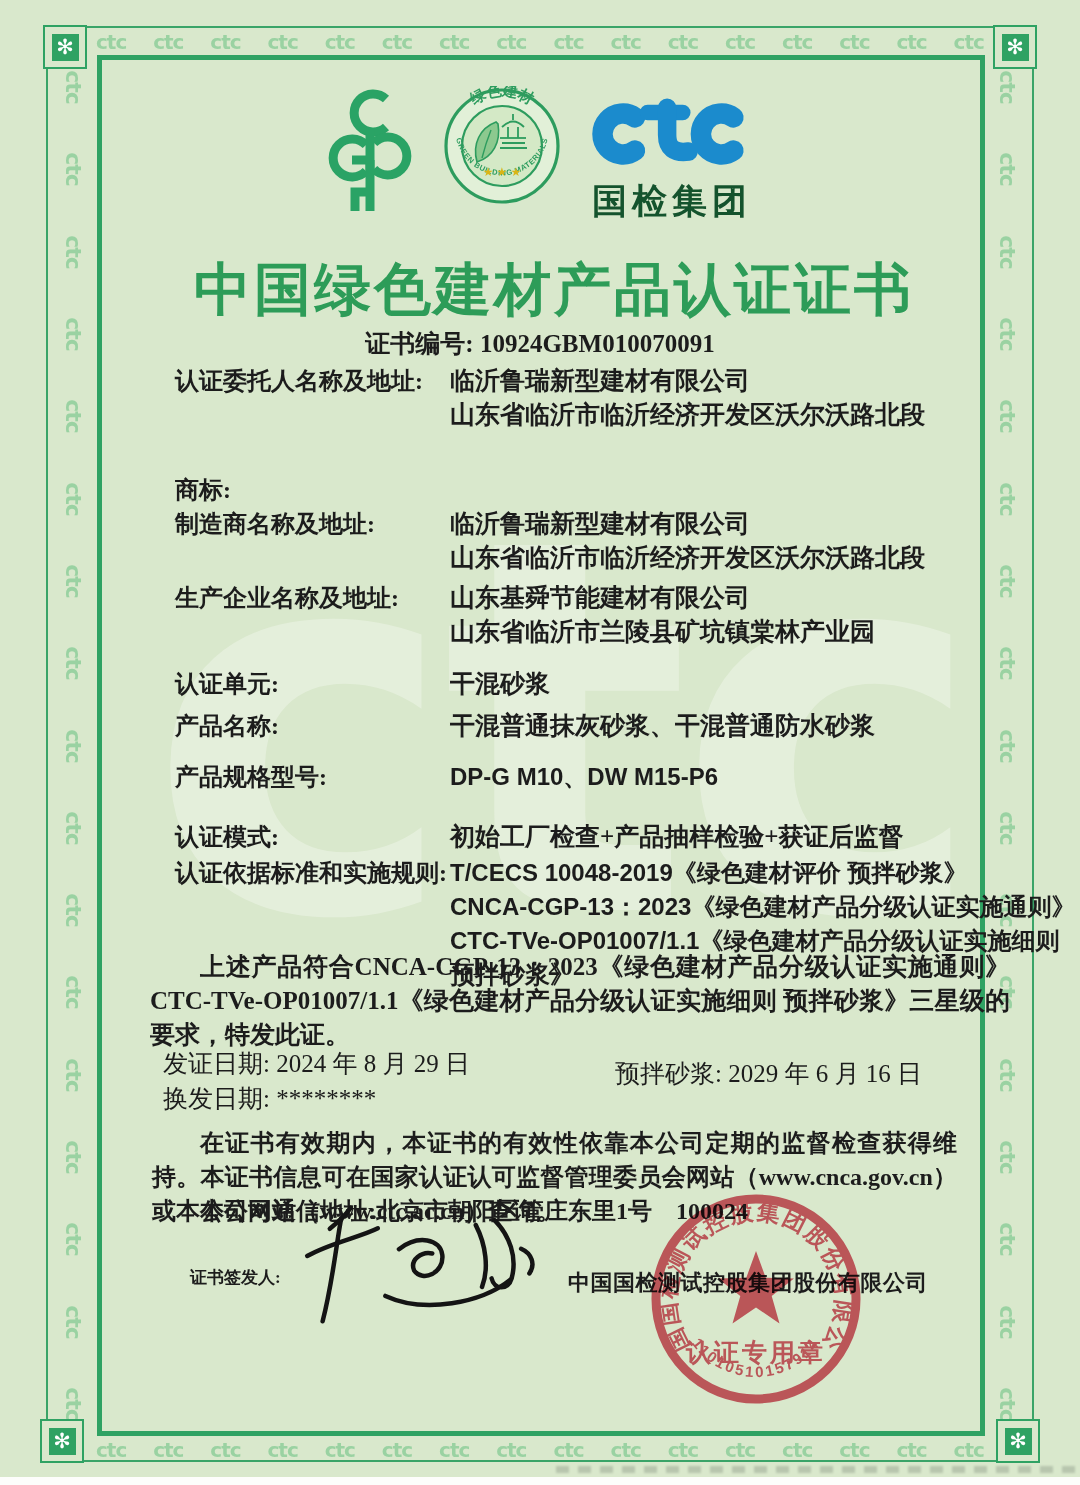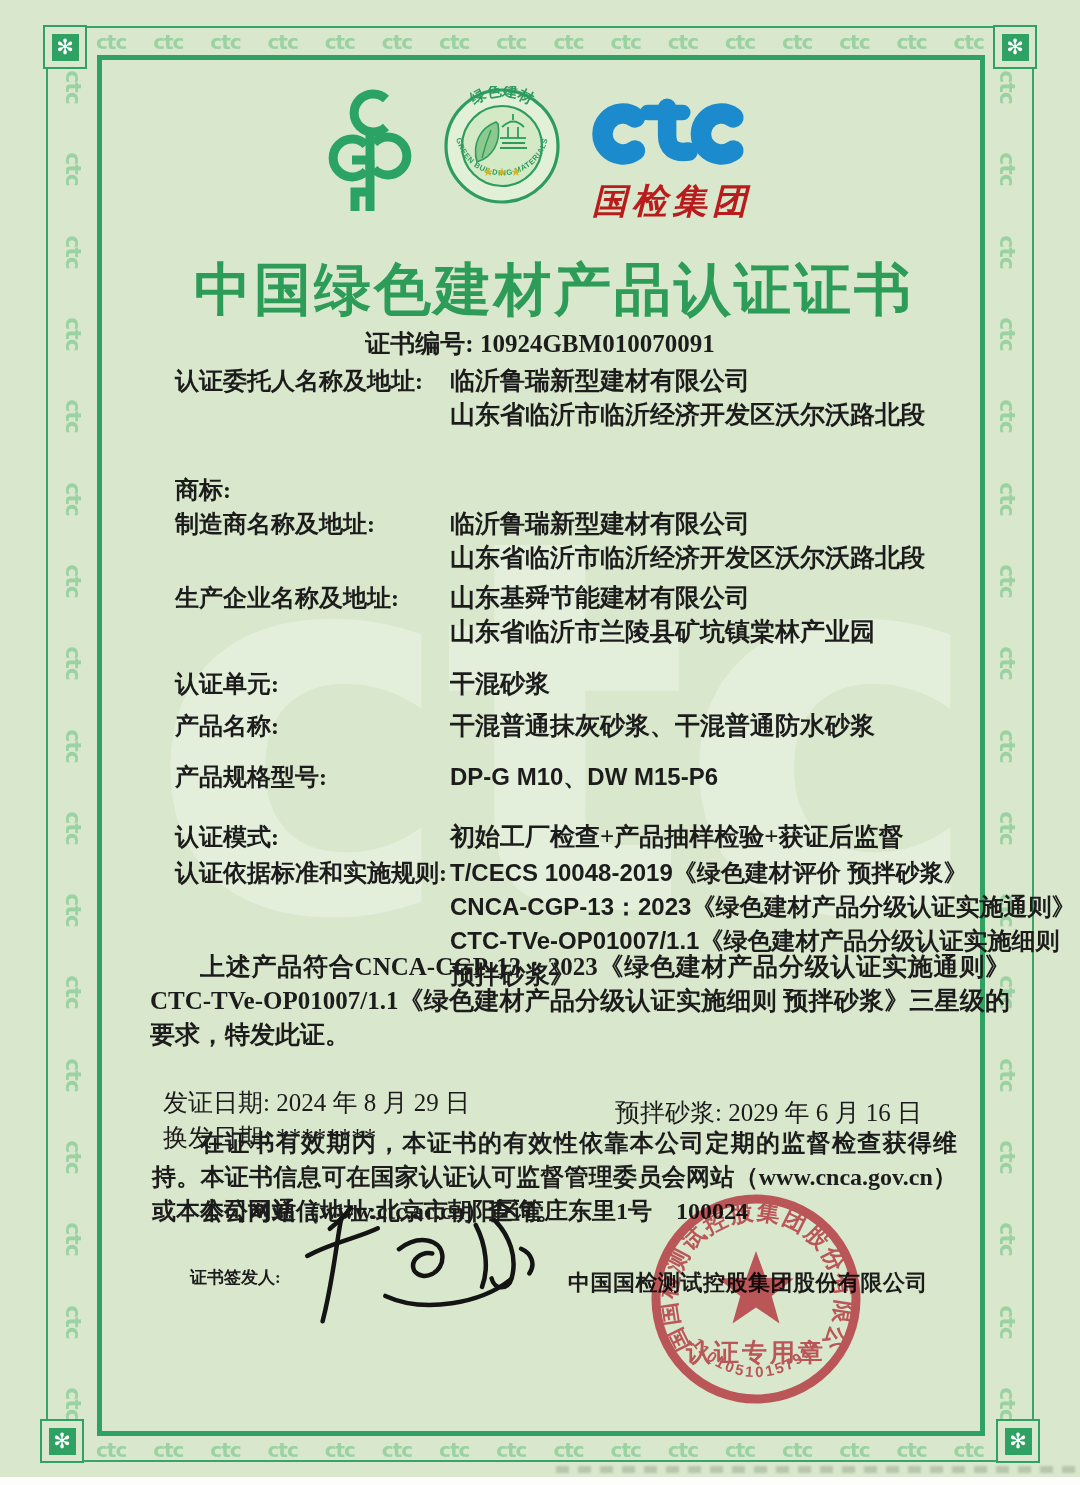--- a/index.html
+++ b/index.html
@@ -21,21 +21,21 @@
   .band-left .motif{transform:rotate(90deg);}
   .band-right .motif{transform:rotate(90deg);}
   .corner{position:absolute;width:40px;height:40px;border:2.5px solid #2fa263;background:#d9e8cc;
           display:flex;align-items:center;justify-content:center;z-index:2;}
   .corner-in{width:27px;height:27px;background:#2fa263;color:#fff;display:flex;align-items:center;justify-content:center;
              font-size:21px;line-height:1;}
   .c-tl{left:43px;top:25px;} .c-tr{right:43px;top:25px;} .c-bl{left:40px;top:1419px;} .c-br{right:40px;top:1419px;}
   
   .logos{position:absolute;top:86px;left:0;width:100%;display:flex;justify-content:center;align-items:flex-start;gap:26px;z-index:2;}
   .ctc-block{margin-top:10px;text-align:center;}
-  .ctc-name{font-family:"DejaVu Sans",sans-serif;font-weight:800;font-size:35px;color:#b91c1c;letter-spacing:5px;margin-top:2px;font-style:italic;}
+  .ctc-name{font-family:"DejaVu Sans",sans-serif;font-weight:800;font-size:35px;color:#14532d;letter-spacing:5px;margin-top:2px;}
   
   .title{position:absolute;top:238px;left:0;width:100%;text-align:center;z-index:2;
          font-size:57px;font-weight:700;color:#2d9c58;letter-spacing:3px;margin:14px;}
   .certno{position:absolute;top:327px;left:0;width:100%;text-align:center;z-index:2;font-size:25px;font-weight:700;}
   
   .fields{position:absolute;top:364px;left:175px;right:92px;z-index:2;font-size:25px;font-weight:700;line-height:34px;}
   .frow{display:flex;align-items:flex-start;}
   .flabel{flex:0 0 275px;white-space:nowrap;font-size:24px;}
   .fval{flex:1;}
   .fval .vline{white-space:nowrap;}
@@ -274,21 +274,21 @@
         <div class="vline latin">T/CECS 10048-2019《绿色建材评价 预拌砂浆》</div>
         <div class="vline latin">CNCA-CGP-13：2023《绿色建材产品分级认证实施通则》</div>
         <div class="vline latin">CTC-TVe-OP01007/1.1《绿色建材产品分级认证实施细则</div>
         <div class="vline">预拌砂浆》</div>
       </div>
     </div>
   </div>
 
   <p class="statement">上述产品符合CNCA-CGP-13：2023《绿色建材产品分级认证实施通则》CTC-TVe-OP01007/1.1《绿色建材产品分级认证实施细则 预拌砂浆》三星级的要求，特发此证。</p>
 
-  <div class="dates" style="position:absolute;margin-top:39px;">
+  <div class="dates" style="position:absolute;">
     <div>
       <span>发证日期:</span>
       <span>2024 年 8 月 29 日</span>
     </div>
     <div>
       <span>换发日期:</span>
       <span>********</span>
     </div>
     <div class="d-valid">
       <span>预拌砂浆:</span>

